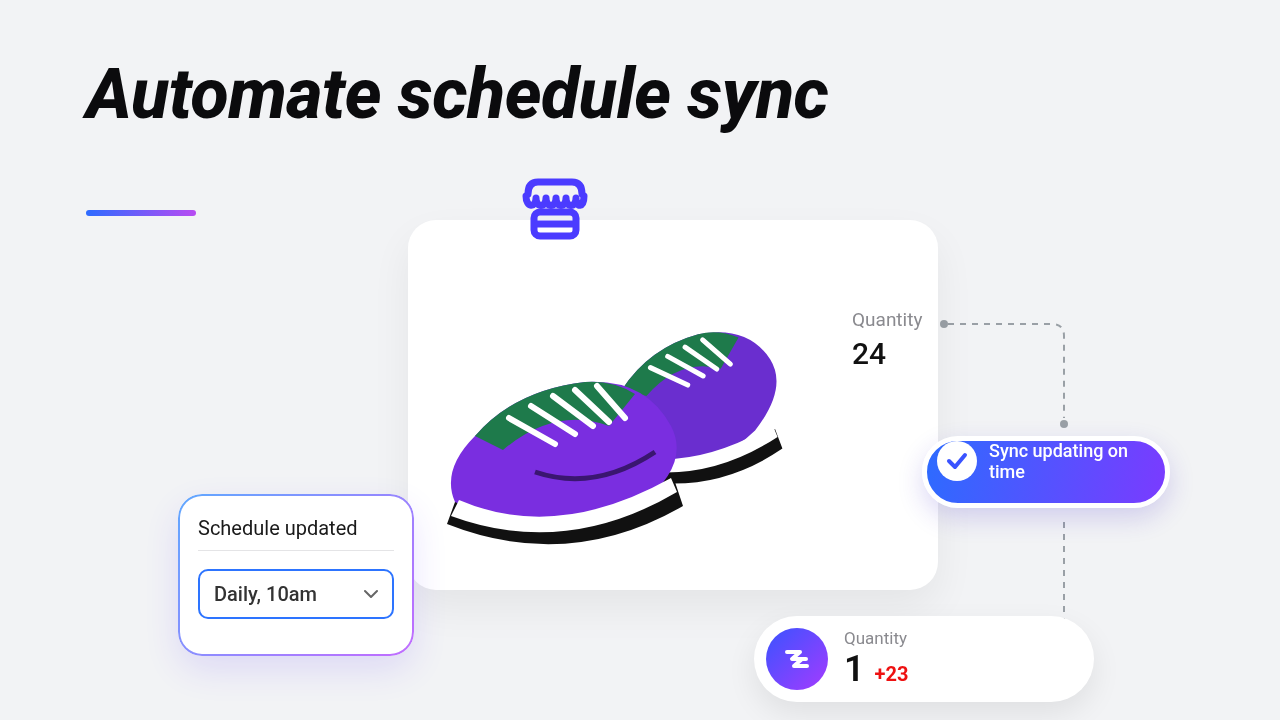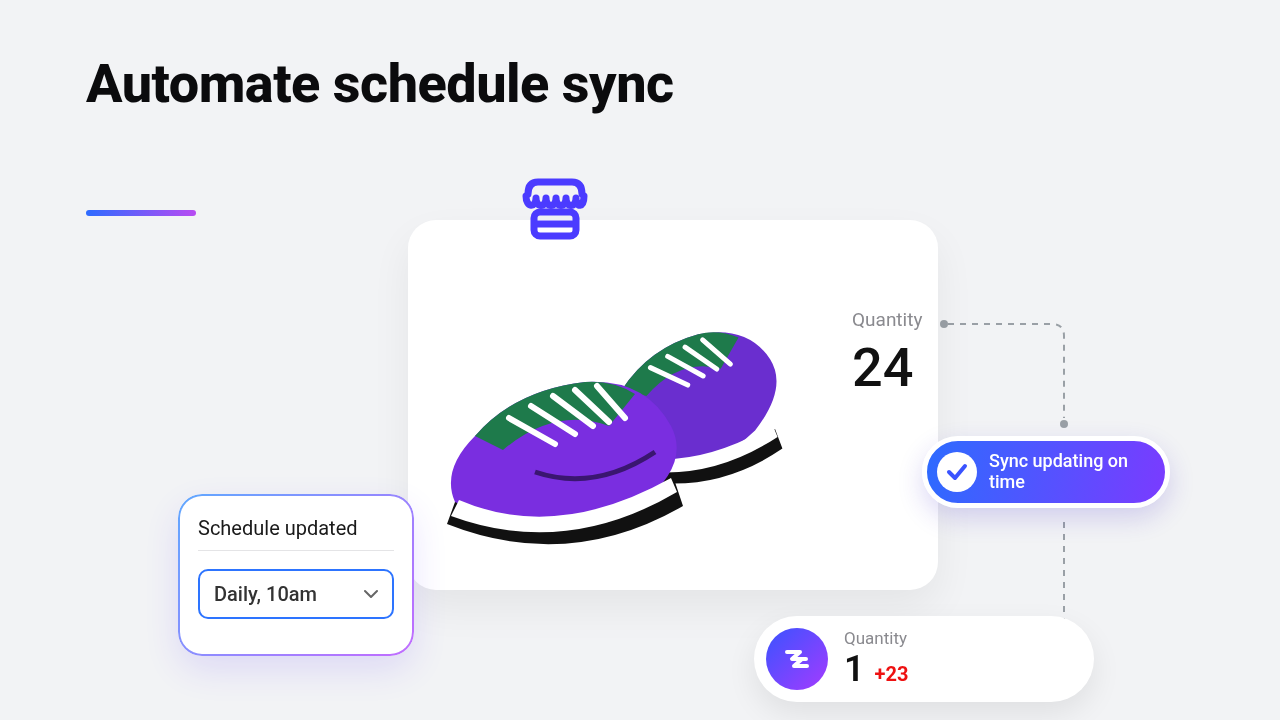--- a/index.html
+++ b/index.html
@@ -8,25 +8,26 @@
     height: 720px;
     background: #f2f3f5;
     font-family: -apple-system, BlinkMacSystemFont, "Segoe UI", Roboto, "Helvetica Neue", Arial, sans-serif;
     position: relative;
     overflow: hidden;
   }
   .headline {
     position: absolute;
     left: 86px;
     top: 52px;
-    font-size: 54px;
+    font-size: 70px;
     font-weight: 800;
     line-height: 1.2;
     color: #0b0b0d;
     letter-spacing: -0.5px;
+    font-style: italic;
   }
   .headline-underline {
     position: absolute;
     left: 86px;
     top: 210px;
     width: 110px;
     height: 6px;
     border-radius: 6px;
     background: linear-gradient(90deg, #2d6bff 0%, #b84bf2 100%);
   }
@@ -56,21 +57,21 @@
     position: absolute;
     left: 852px;
     top: 308px;
     font-size: 19px;
     color: #8a8a8f;
   }
   .qty-value {
     position: absolute;
     left: 852px;
     top: 336px;
-    font-size: 54px;
+    font-size: 30px;
     font-weight: 500;
     color: #111;
   }
   .schedule-card {
     position: absolute;
     left: 180px;
     top: 496px;
     width: 232px;
     height: 158px;
     background: #fff;
@@ -118,21 +119,20 @@
     position: absolute;
     left: 922px;
     top: 436px;
     width: 248px;
     height: 72px;
     border-radius: 40px;
     background: linear-gradient(100deg, #2d6bff 0%, #7a3bff 100%);
     border: 5px solid #fff;
     box-shadow: 0 10px 26px rgba(60,40,200,0.18);
     display: flex;
-    align-items: center;
     padding: 0 16px 0 10px;
     gap: 12px;
   }
   .status-pill .check {
     width: 40px;
     height: 40px;
     border-radius: 50%;
     background: #fff;
     display: flex;
     align-items: center;

